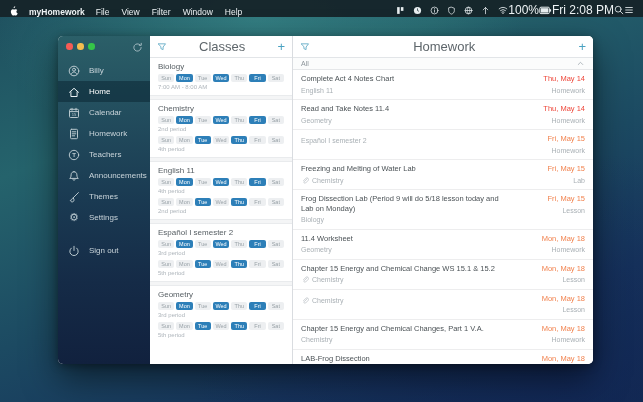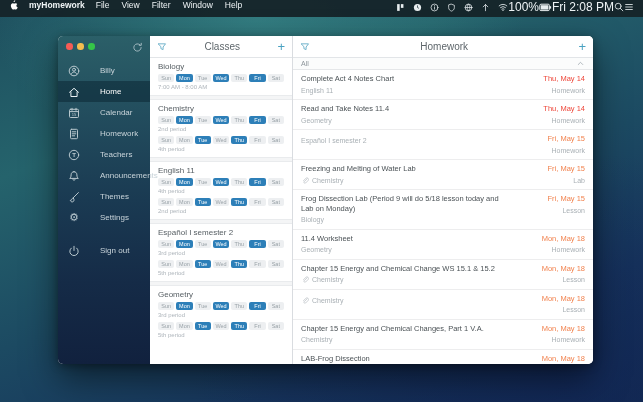--- a/index.html
+++ b/index.html
@@ -12,21 +12,21 @@
       linear-gradient(160deg,#1e4f5e 0%,#25636c 28%,#1c4a62 55%,#17355c 78%,#142c50 100%);
     position:relative;
   }
   .icon { display:inline-flex; align-items:center; justify-content:center; line-height:1; }
   .icon svg { display:block; }
 
   
   .menubar {
     position:absolute; top:0; left:0; right:0; height:17px;
     background:rgba(22,36,42,.96); color:#eef3f5;
-    display:flex; align-items:flex-start; padding:0 9px; font-size:8.5px;
+    display:flex; align-items:flex-end; padding:0 9px; font-size:8.5px;
   }
   .menubar .apple { margin-right:11px; color:#fff; }
   .menubar .appname { font-weight:bold; margin-right:11px; }
   .menubar .menus { display:flex; gap:12px; }
   .menubar .menu-item { cursor:default; }
   .menubar .status { margin-left:auto; display:flex; align-items:center; font-size:12px; }
   .menubar .status .icon { color:#e8eef0; }
 
   
   .window {
@@ -40,34 +40,34 @@
   .sidebar {
     width:92px; flex:none; position:relative; color:#c9d4da; font-size:8px;
     background:linear-gradient(180deg,#2b5f68 0%,#224c5d 25%,#1a3a52 50%,#152b47 75%,#11213e 100%);
   }
   .traffic { position:absolute; top:7px; left:8px; display:flex; gap:4.5px; }
   .traffic span { width:6.5px; height:6.5px; border-radius:50%; }
   .tl-close{ background:#f85c55; } .tl-min{ background:#f5bd4f; } .tl-zoom{ background:#35c648; }
   .sync { position:absolute; top:6px; right:7px; color:#a9bec5; }
   .side-list { position:absolute; top:24px; left:0; right:0; }
   .side-item {
-    display:flex; align-items:center; gap:20px; height:21px; padding-left:10px; cursor:default;
+    display:flex; align-items:center; gap:9px; height:21px; padding-left:10px; cursor:default;
   }
   .side-item .icon { width:12px; color:#b9c8ce; flex:none; }
   .side-item.selected { background:rgba(8,34,48,.5); color:#fff; }
   .side-item.selected .icon { color:#e9f1f4; }
   .side-item.signout { margin-top:12px; }
 
   
   .panel-header {
     height:22px; border-bottom:1px solid #e2e5e8; display:flex; align-items:center;
     padding:0 7px; background:#fff; flex:none;
   }
   .panel-header .funnel { color:#58a6c3; }
-  .panel-header .title { flex:1; text-align:center; color:#5e666b; font-size:10px; }
+  .panel-header .title { flex:1; text-align:center; color:#5e666b; font-size:13px; }
   .panel-header .plus { color:#4aa2c2; font-size:13px; font-weight:300; cursor:default; }
 
   
   .classes-panel { width:143px; flex:none; background:#fff; border-right:1px solid #d9dce0; display:flex; flex-direction:column; }
   .classes-scroll { flex:1; overflow:hidden; }
   .class-item { padding:4px 8px 2px; }
   .class-name { font-size:8px; color:#565e63; line-height:9px; }
   .pill-row { display:flex; gap:2px; margin-top:3px; }
   .pill {
     flex:1; height:8px; line-height:8px; font-size:5.5px; text-align:center;

